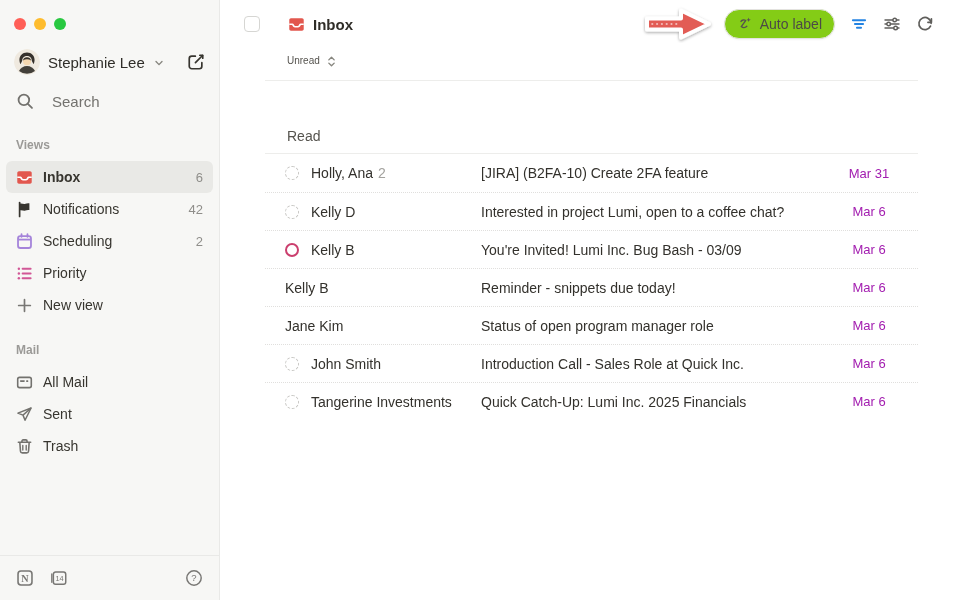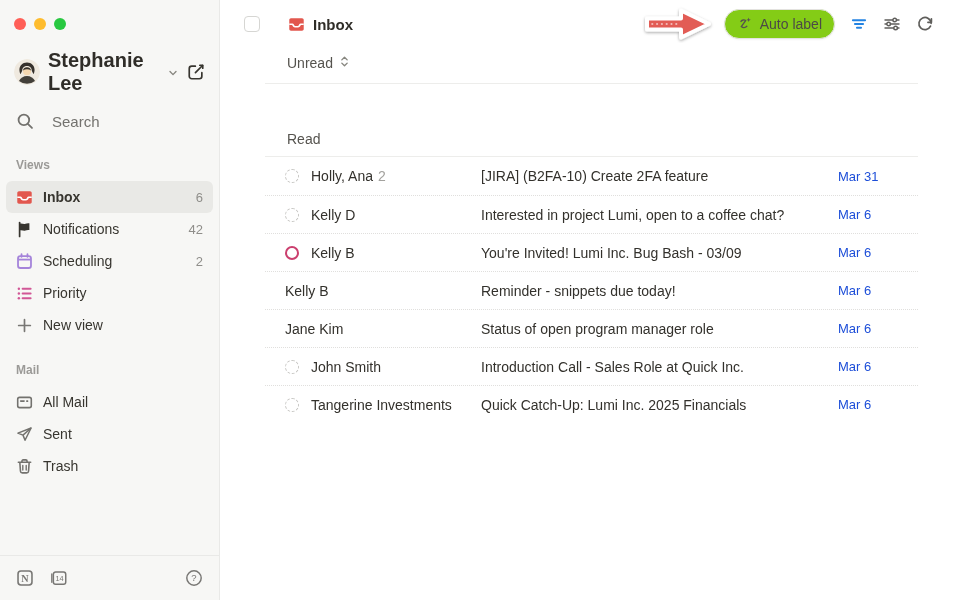--- a/index.html
+++ b/index.html
@@ -6,21 +6,21 @@
 html,body{width:960px;height:600px}
 body{font-family:"Liberation Sans",sans-serif;background:#fff;color:#37352f;font-size:14px;overflow:hidden}
 .app{display:flex;width:960px;height:600px}
 
 .sidebar{width:220px;flex:none;background:#f7f7f5;border-right:1px solid #e9e9e7;display:flex;flex-direction:column}
 .traffic{display:flex;gap:8px;margin:18px 0 0 14px}
 .tl{width:12px;height:12px;border-radius:50%}
 .tl.red{background:#ff5f57}.tl.yellow{background:#febc2e}.tl.green{background:#28c840}
 .user-row{display:flex;align-items:center;gap:8px;margin:19px 14px 0 14px}
 .avatar{width:26px;height:26px;border-radius:50%;overflow:hidden;flex:none}
-.user-name{font-size:20px;font-weight:700;color:#2f2d28}
+.user-name{font-size:15px;font-weight:400;color:#2f2d28}
 .chev{display:flex;color:#87867f;margin-top:2px}
 .compose{margin-left:auto;display:flex;color:#37352f;cursor:pointer}
 .search-row{display:flex;align-items:center;gap:18px;margin:17px 14px 0 16px;color:#73726e;font-size:15px;cursor:pointer}
 .sec-label{margin:28px 16px 9px 16px;font-size:12px;font-weight:600;color:#9b9a97}
 .nav-item{display:flex;align-items:center;gap:10px;height:32px;margin:0 6px;padding:0 10px;border-radius:6px;cursor:pointer;font-size:14px;color:#37352f}
 .nav-item.selected{background:#e9e9e6;font-weight:700}
 .nav-ic{display:flex;width:17px;justify-content:center;flex:none}
 .nav-count{margin-left:auto;font-size:13px;color:#8f8e8a;font-weight:400}
 .sidebar-footer{margin-top:auto;border-top:1px solid #e9e9e7;height:45px;display:flex;align-items:center;gap:16px;padding:0 16px}
 .f-ic{display:flex;cursor:pointer}
@@ -29,32 +29,32 @@
 .main{flex:1;display:flex;flex-direction:column;background:#fff}
 .main-header{display:flex;align-items:center;height:48px;padding:0 26px 0 24px}
 .hcheck{width:16px;height:16px;border:1.5px solid #d6d6d3;border-radius:4px;background:#fff;cursor:pointer;flex:none}
 .htitle-ic{margin-left:28px;display:flex}
 .htitle{margin-left:8px;font-size:15px;font-weight:700;color:#2f2d28}
 .hright{margin-left:auto;display:flex;align-items:center}
 .arrow-wrap{display:flex;margin-right:6px}
 .auto-btn{display:flex;align-items:center;gap:7px;height:30px;padding:0 12px;border:1px solid #e3e2df;border-radius:15px;background:#84cc16;box-shadow:0 1px 2px rgba(0,0,0,.05);font-size:14px;color:#4c4a46;cursor:pointer;white-space:nowrap}
 .hicons{display:flex;align-items:center;gap:15px;margin-left:15px}
 .hicon{display:flex;cursor:pointer}
-.sort-row{display:flex;gap:5px;padding:7px 0 12px 67px;color:#55534e;font-size:14px;cursor:pointer}
+.sort-row{display:flex;gap:5px;padding:7px 0 12px 67px;color:#55534e;font-size:10px;cursor:pointer}
 .divider{border-top:1px solid #ededeb;margin:0 42px 0 45px}
 .read-label{margin:47px 42px 9px 45px;padding-left:22px;color:#55534e;font-size:14px}
 .row{display:flex;align-items:center;height:38px;margin:0 42px 0 45px;padding:0 18px 0 20px;cursor:pointer}
 .row:not(:first-child){border-top:1px dotted #e0dfdd}
 .sender{width:196px;flex:none;display:flex;align-items:center;font-size:14px;color:#33312c;white-space:nowrap;overflow:hidden}
 .av{width:14px;height:14px;border-radius:50%;margin-right:12px;flex:none}
 .av.dashed{border:1.5px dashed #c6c5c2}
 .av.ring{border:2px solid #cb3f6e}
 .tcount{color:#a3a29e;margin-left:5px}
 .subject{flex:1;font-size:14px;color:#33312c;white-space:nowrap;overflow:hidden}
-.date{width:62px;text-align:left;font-size:13px;color:#1d4ed8;flex:none}
+.date{width:62px;text-align:center;font-size:13px;color:#a21caf;flex:none}
 </style>
 </head>
 <body>
 
 <div class="app">
 
   <aside class="sidebar">
     <div class="traffic">
       <span class="tl red"></span>
       <span class="tl yellow"></span>

